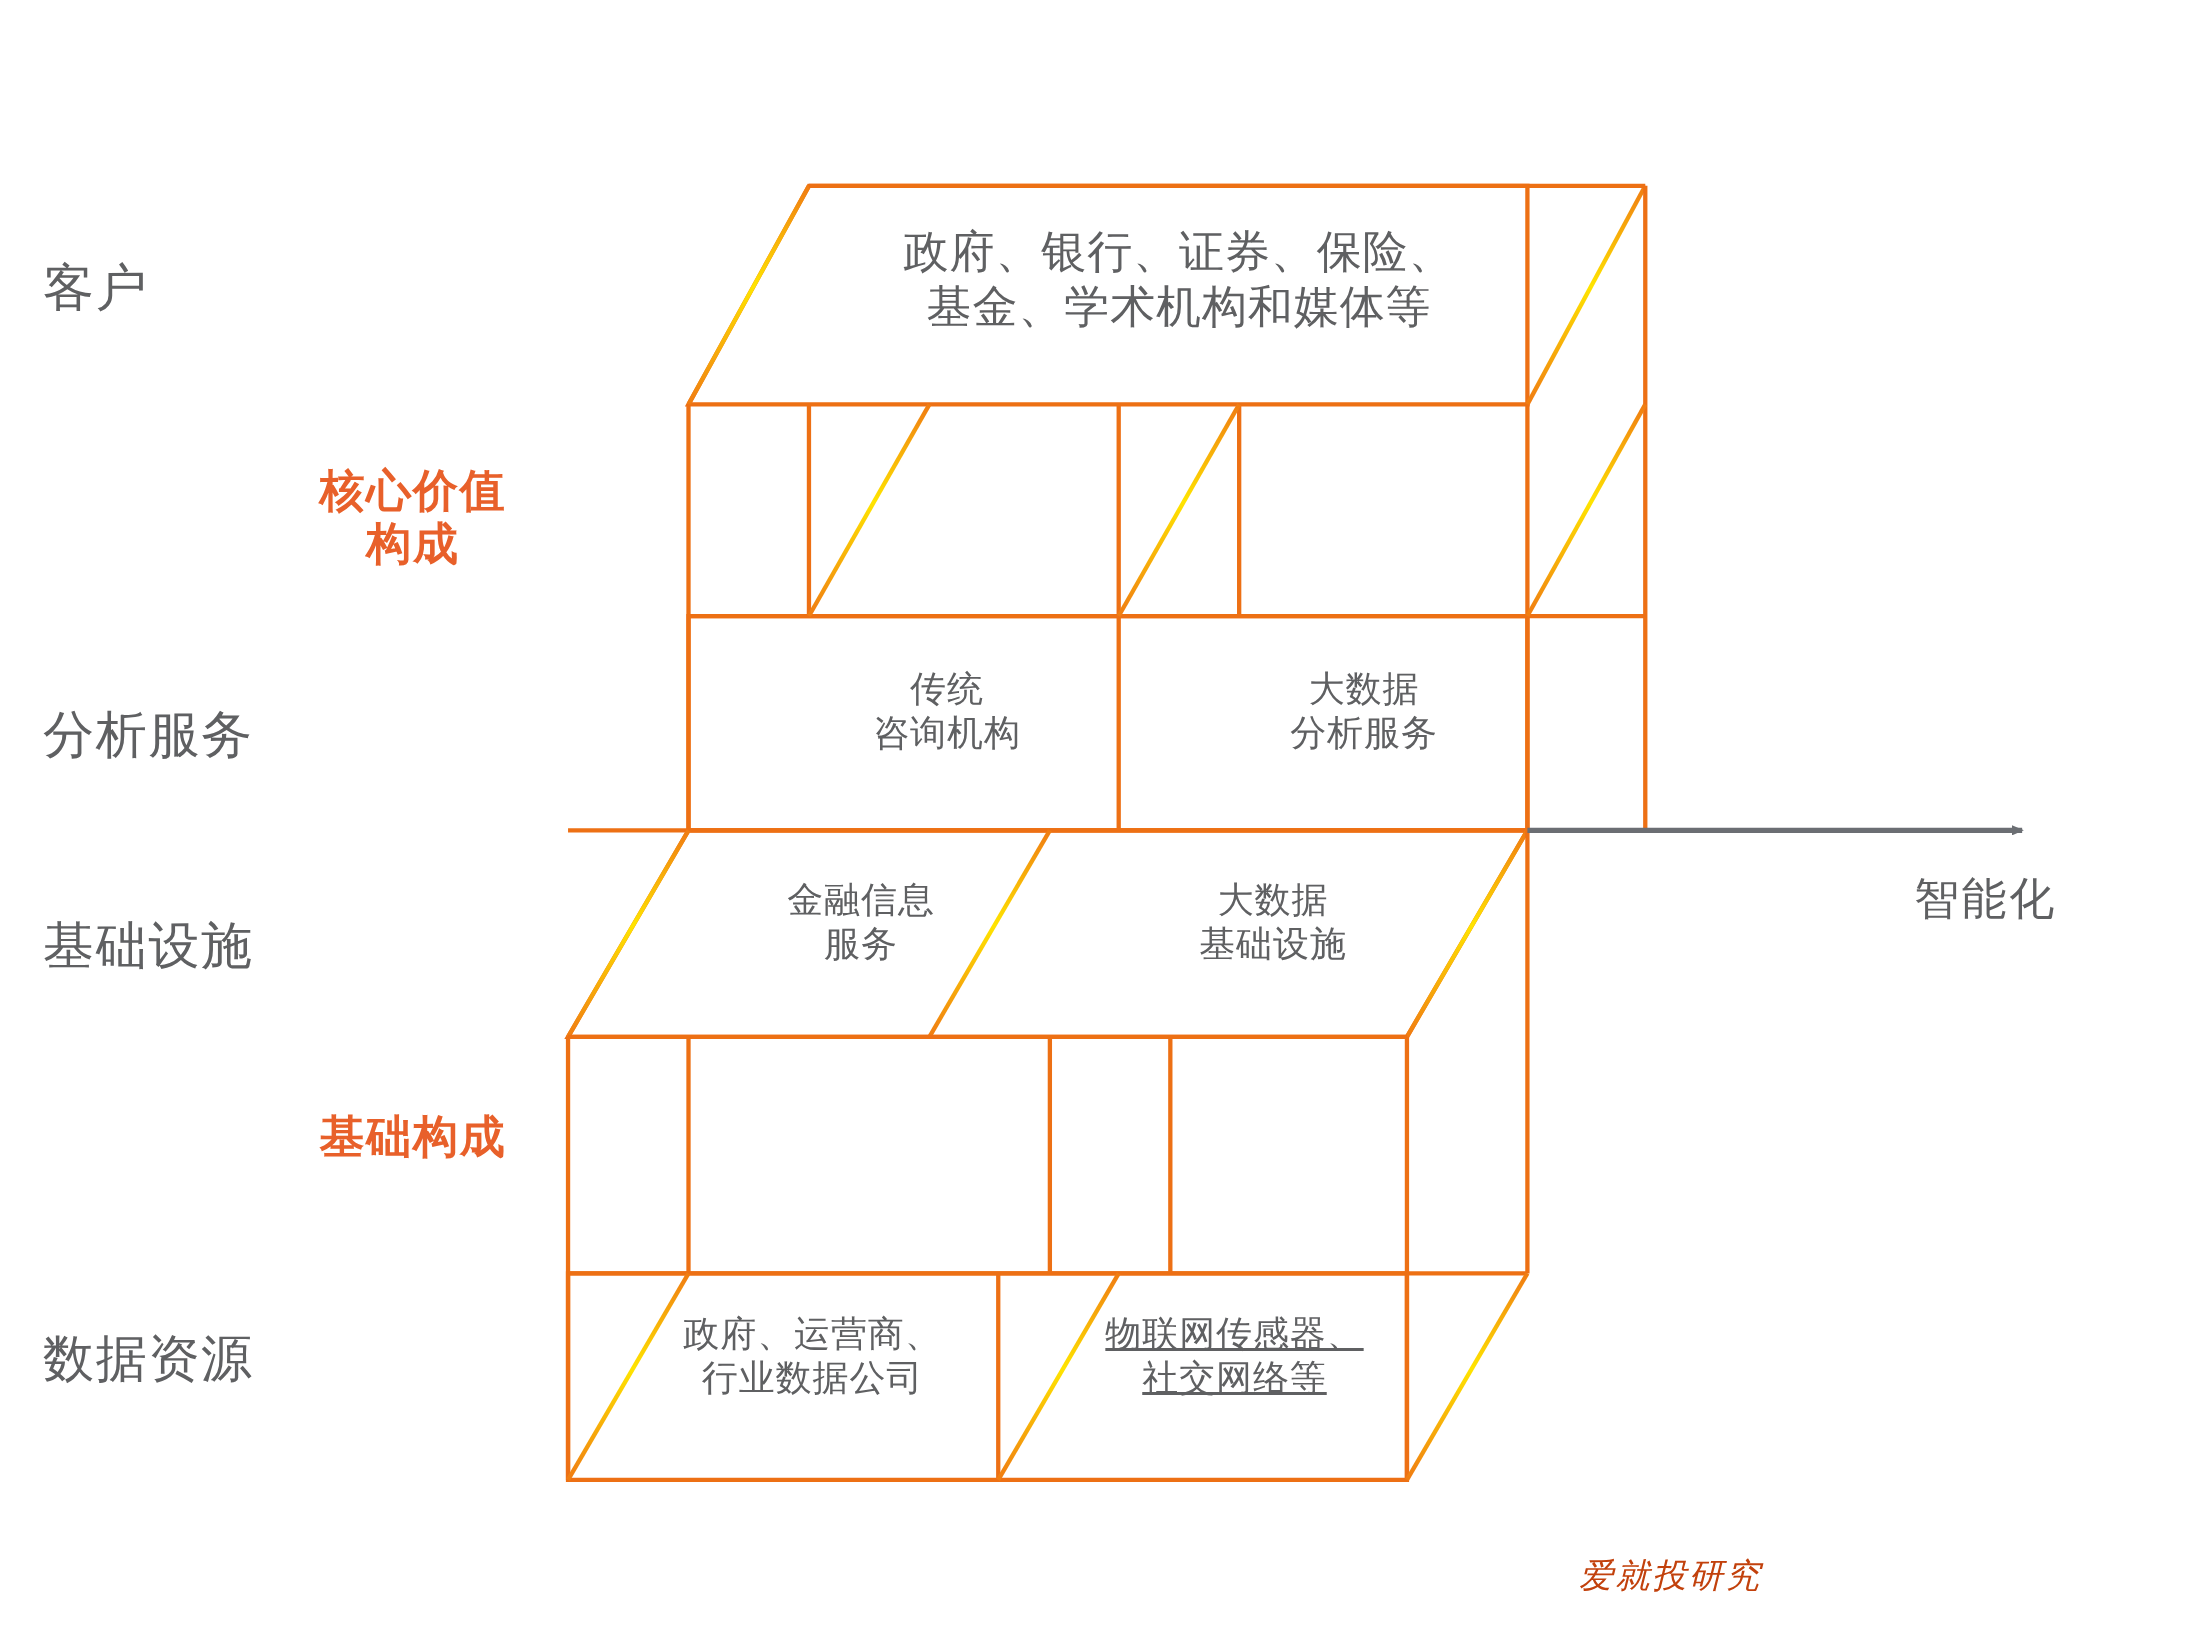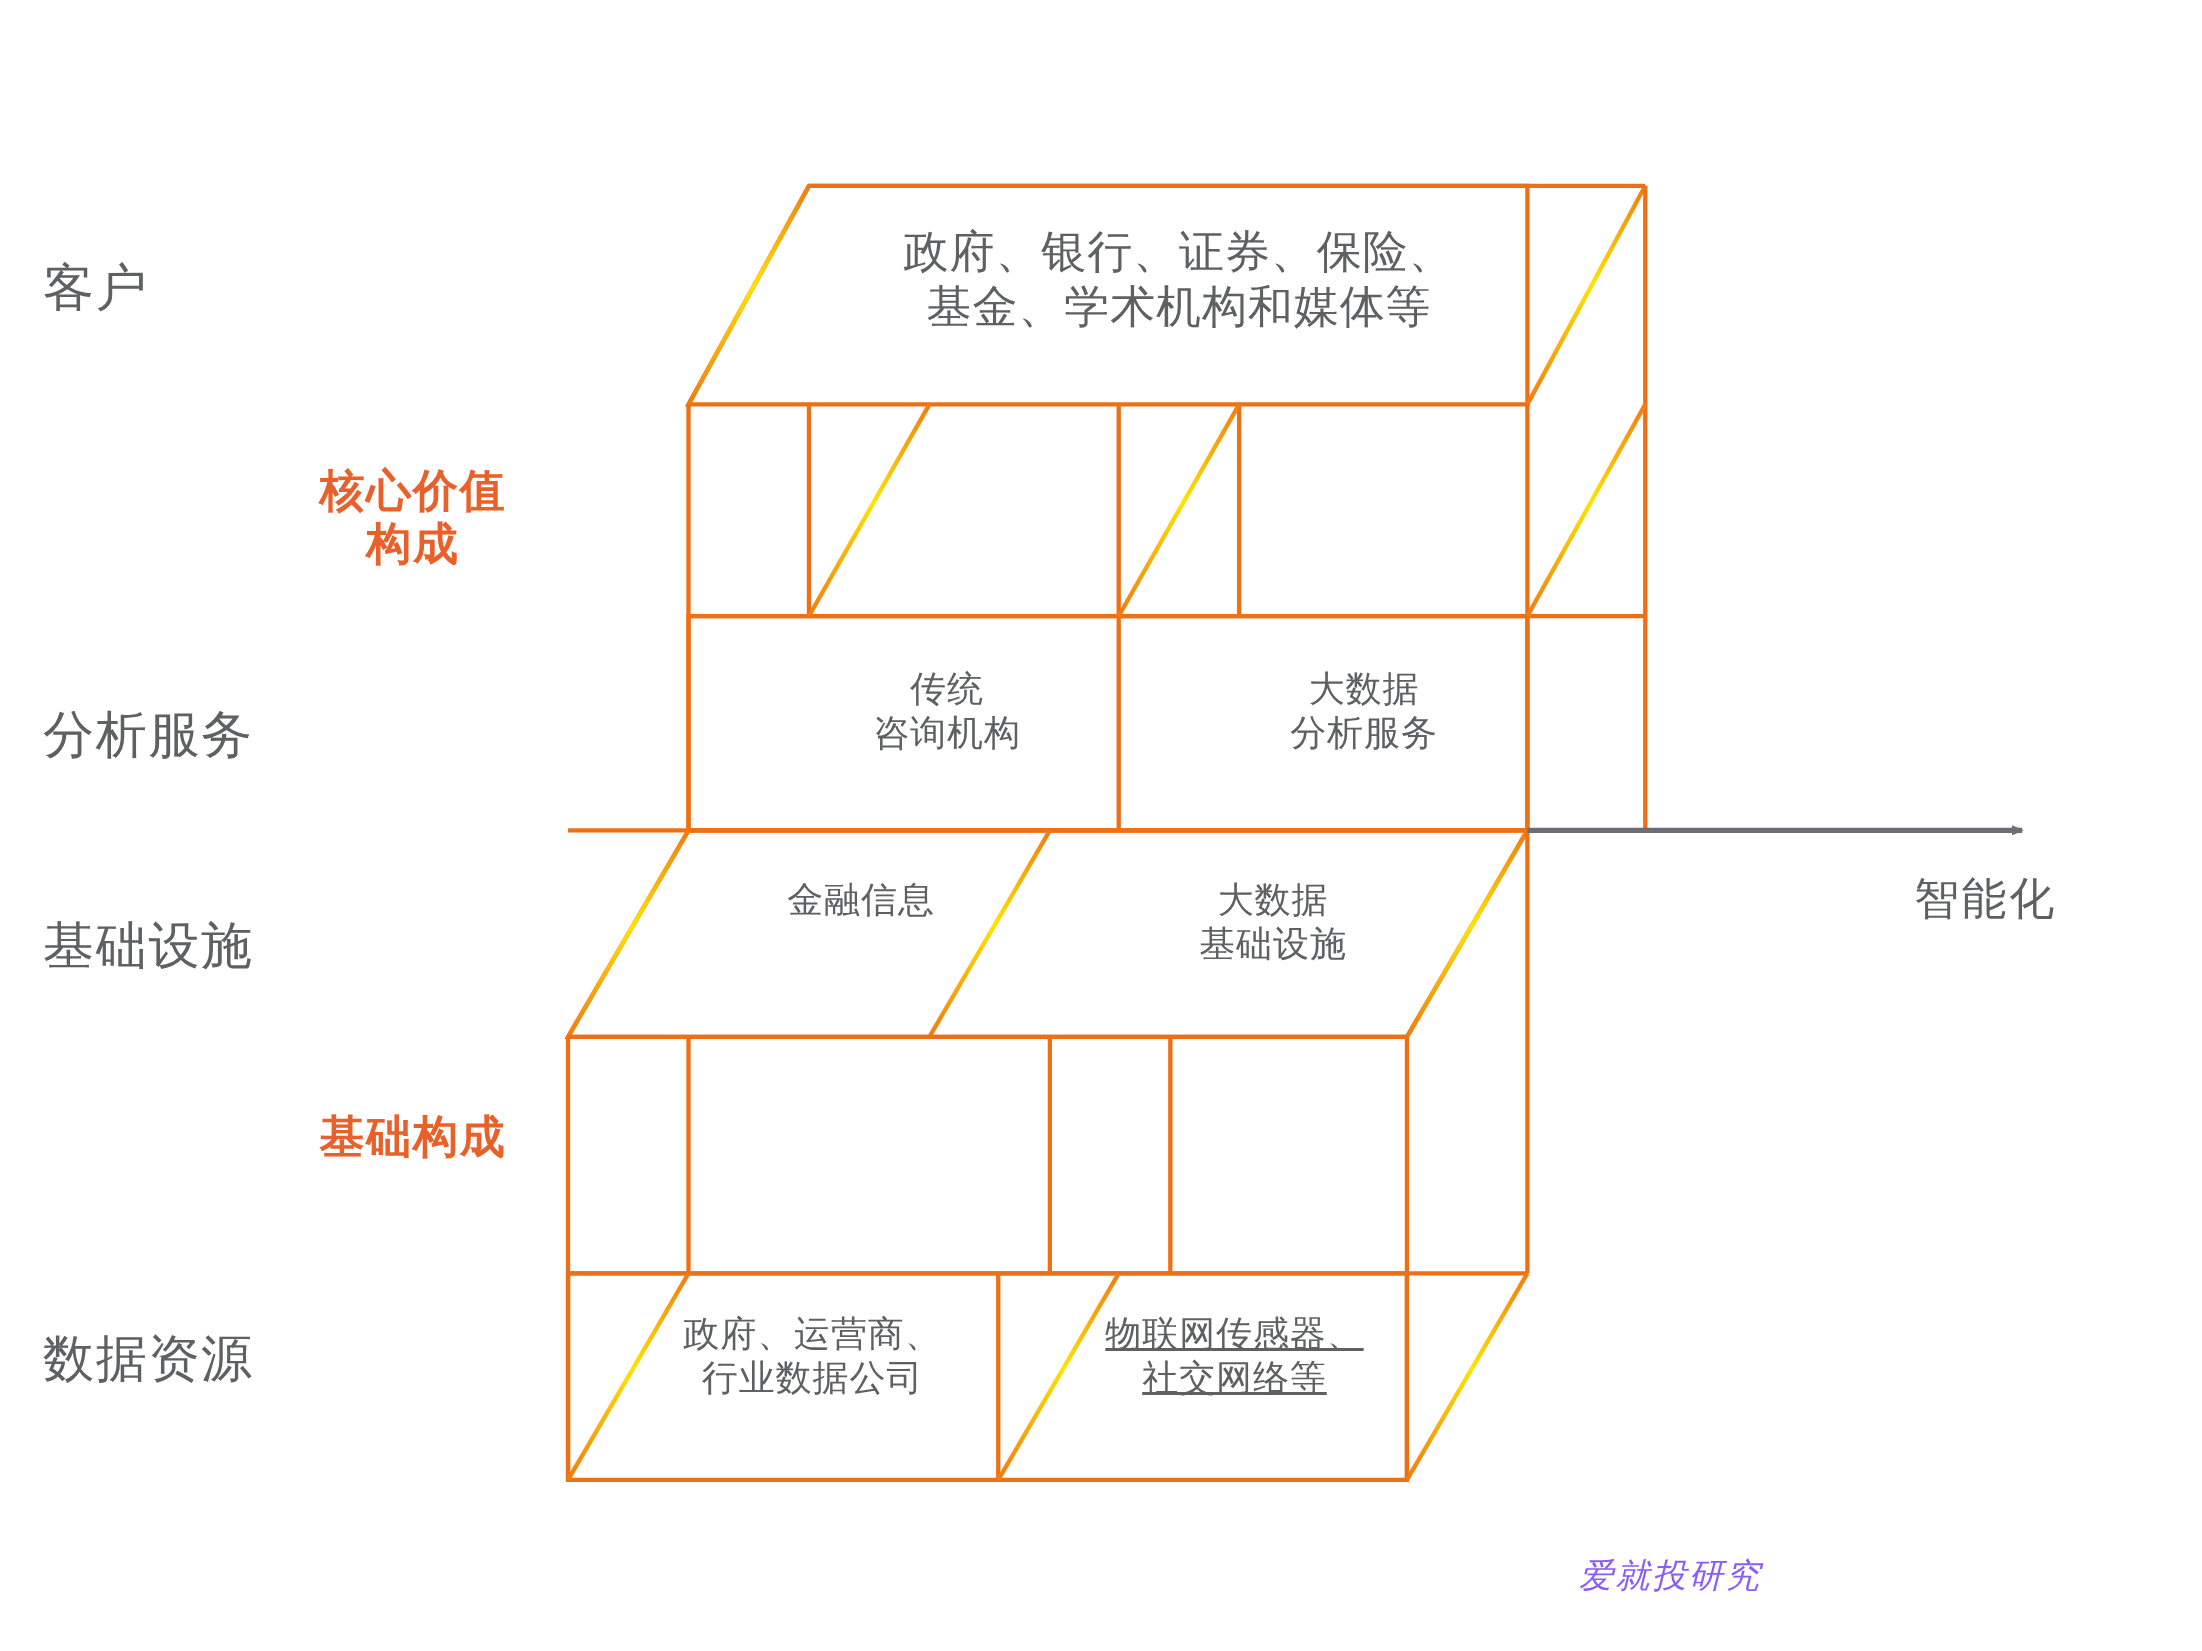--- a/index.html
+++ b/index.html
@@ -6,21 +6,21 @@
   body{width:2203px;height:1652px;overflow:hidden;
        font-family:"Liberation Sans","DejaVu Sans",sans-serif;}
   #stage{position:relative;width:2203px;height:1652px;background:#fff;}
   svg#cube{position:absolute;left:0;top:0;width:2203px;height:1652px;}
   .lbl{position:absolute;color:#5f6062;white-space:nowrap;letter-spacing:1.7px;}
   .axis-lbl{position:absolute;color:#5f6062;white-space:nowrap;letter-spacing:2.6px;}
   .grp{position:absolute;color:#e8602a;white-space:nowrap;text-align:center;
        letter-spacing:1.7px;font-weight:700;line-height:1.18;}
   .cell{position:absolute;color:#5f6062;text-align:center;white-space:nowrap;
         line-height:1.22;letter-spacing:0.9px;}
-  .wm{position:absolute;color:#8b5cf6;font-style:italic;letter-spacing:2.6px;text-align:right;}
+  .wm{position:absolute;color:#c2410c;font-style:italic;letter-spacing:2.6px;text-align:right;}
   .sz-side{font-size:51px;}
   .sz-grp{font-size:45px;}
   .sz-cell{font-size:36px;}
   .sz-top{font-size:45px;}
   .sz-axis{font-size:45px;}
   .sz-wm{font-size:34px;}
 </style>
 </head>
 <body>
 
@@ -112,20 +112,21 @@
     <div>咨询机构</div>
   </div>
 
   <div class="cell sz-cell" style="left:1209px;top:667px;width:310px;">
     <div>大数据</div>
     <div>分析服务</div>
   </div>
 
   <div class="cell sz-cell" style="left:706px;top:878px;width:310px;">
     <div>金融信息</div>
+    <div>服务</div>
   </div>
 
   <div class="cell sz-cell" style="left:1118px;top:878px;width:310px;">
     <div>大数据</div>
     <div>基础设施</div>
   </div>
 
   <div class="cell sz-cell" style="left:632px;top:1312px;width:361px;">
     <div>政府、运营商、</div>
     <div>行业数据公司</div>

